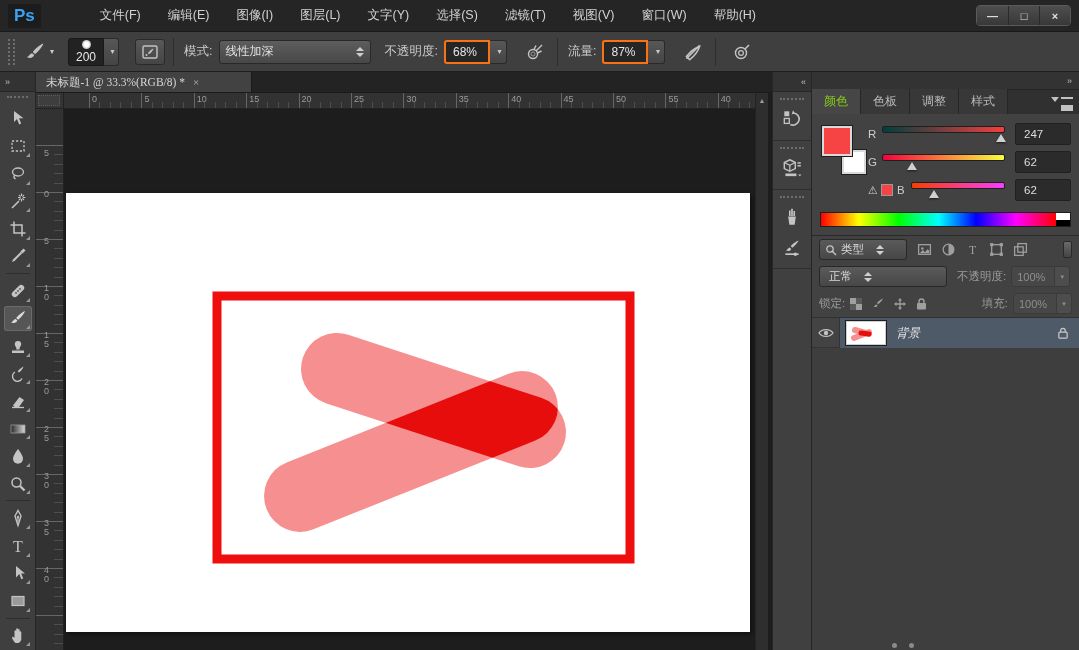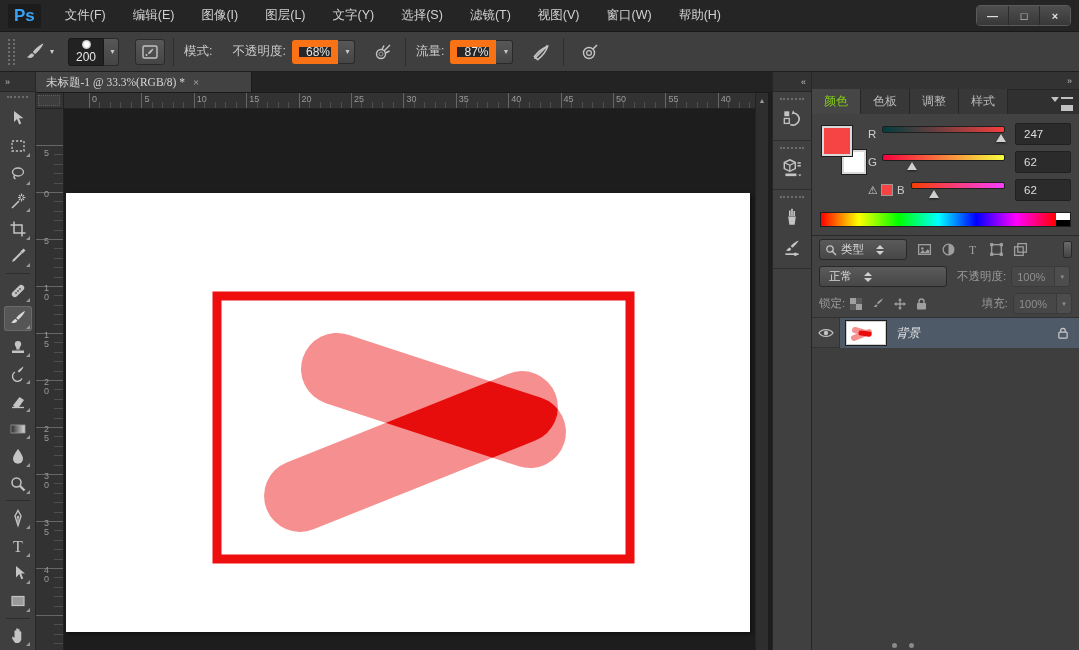--- a/index.html
+++ b/index.html
@@ -2,21 +2,21 @@
 <html><head>
 <meta charset="utf-8">
 <style>
   * { margin:0; padding:0; box-sizing:border-box; }
   html,body { background:#111; }
   body { font-family:"Liberation Sans","DejaVu Sans",sans-serif; }
   .app { position:relative; width:1079px; height:650px; background:#262626; overflow:hidden;
          color:#cfcfcf; font-size:12px; }
 
   
-  .titlebar { height:32px; display:flex; align-items:center; background:#252525; border-bottom:1px solid #191919; }
+  .titlebar { height:32px; display:flex; align-items:center; background:#252525; border-bottom:1px solid #191919;gap:35px; }
   .pslogo { display:inline-block; margin-left:8px; padding:2px 6px; background:#1c1c1c;
             color:#39a3f4; font-weight:bold; font-size:17px; line-height:20px; }
   .menus { display:flex; margin-left:24px; gap:27px; }
   .menu { color:#d2d2d2; font-size:12.5px; cursor:default; }
   .wctrl { margin-left:auto; margin-right:8px; display:flex; border:1px solid #5a5a5a; border-radius:4px; overflow:hidden; }
   .wbtn { width:31px; height:19px; display:flex; align-items:center; justify-content:center;
           font-size:11px; font-weight:bold; color:#e2e2e2;
           background:linear-gradient(#4e4e4e,#383838); border-left:1px solid #2a2a2a; }
   .wbtn:first-child { border-left:none; }
 
@@ -37,21 +37,21 @@
   .ob-iconbtn { width:30px; height:26px; margin-left:6px; background:linear-gradient(#585858,#454545);
                 border:1px solid #2a2a2a; border-radius:3px; display:flex; align-items:center; justify-content:center; }
   .ob-label { color:#cccccc; margin:0 6px 0 2px; font-size:12.5px; }
   .dropdown { height:24px; background:linear-gradient(#5d5d5d,#484848); border:1px solid #282828; border-radius:3px;
               display:flex; align-items:center; padding:0 6px; }
   .dropdown .dd-text { flex:1; color:#e3e3e3; font-size:12px; }
   .updn { display:flex; flex-direction:column; gap:2px; margin-left:8px; }
   .updn i { width:0; height:0; border-left:4px solid transparent; border-right:4px solid transparent; }
   .updn i.up { border-bottom:4px solid #cfcfcf; }
   .updn i.dn { border-top:4px solid #cfcfcf; }
-  .val-box { width:46px; height:24px; background:#262626; border:7px solid #f97316; border-radius:3px 0 0 3px;
+  .val-box { width:46px; height:24px; background:#262626; border:2px solid #f97316; border-radius:3px 0 0 3px;
              color:#e6e6e6; display:flex; align-items:center; padding-left:7px; font-size:12px; }
   .val-dd { width:17px; height:24px; background:linear-gradient(#575757,#454545); border:1px solid #2a2a2a;
             border-left:none; border-radius:0 3px 3px 0; display:flex; align-items:center; justify-content:center; }
   .mode-dd { width:152px; }
   .ob-free-icon { margin-left:4px; display:flex; align-items:center; justify-content:center; width:28px; height:26px; }
 
   
   .content { display:flex; height:578px; }
 
   
@@ -222,20 +222,27 @@
     </div>
     <div class="ob-iconbtn">
       <svg class="ic" width="20" height="20" viewBox="0 0 20 20">
         <rect x="3" y="4" width="14" height="12" rx="1.5" fill="none" stroke="#c4c4c4" stroke-width="1.4"></rect>
         <path d="M13.5 6.5c-2 .8-4.6 3.2-5.6 4.6l1.2 1.2c1.5-1 3.8-3.7 4.4-5.8z" fill="#c4c4c4"></path>
         <circle cx="6.5" cy="13" r="1" fill="#c4c4c4"></circle>
         </svg>
     </div>
     <span class="ob-sep"></span>
     <span class="ob-label">模式:</span>
+    <div class="dropdown mode-dd">
+      <span class="dd-text">线性加深</span>
+      <span class="updn">
+          <i class="up"></i>
+          <i class="dn"></i>
+        </span>
+    </div>
     <span class="ob-label" style="margin-left:14px">不透明度:</span>
     <div class="ob-group">
       <span class="val-box">68%</span>
       <span class="val-dd">
           <span class="caret">▾</span>
         </span>
     </div>
     <div class="ob-free-icon">
       <svg class="ic" width="20" height="20" viewBox="0 0 20 20">
         <circle cx="8" cy="12" r="4.5" fill="none" stroke="#c4c4c4" stroke-width="1.4"></circle>

